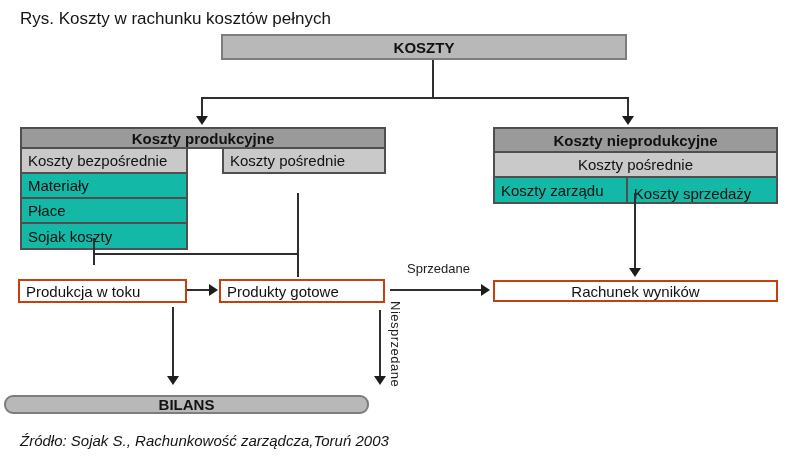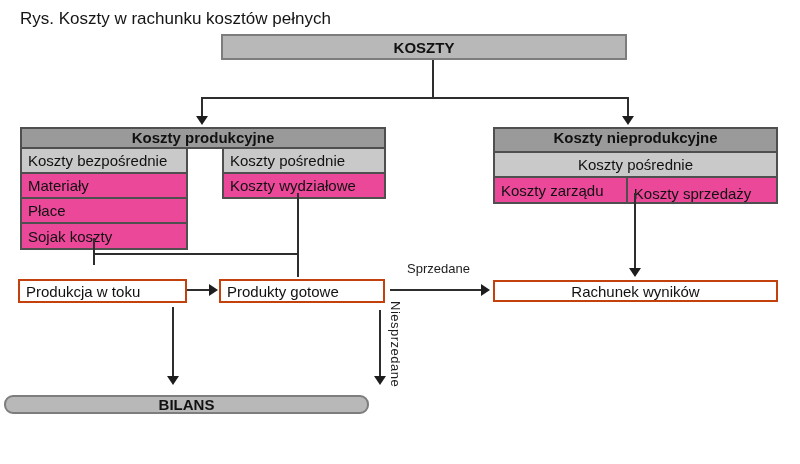--- a/index.html
+++ b/index.html
@@ -10,26 +10,26 @@
   .abs{position:absolute;box-sizing:border-box;}
   .title{font-size:17px;color:#151515;}
   .graybox{
     background:#b8b8b8;border:2px solid #7d7d7d;
     display:flex;align-items:center;justify-content:center;
     font-weight:bold;font-size:15px;color:#111;
   }
   .tbl{box-sizing:border-box;}
   .hdr-dark{
     background:#9a9a9a;border:2px solid #4f4f4f;
-    display:flex;align-items:flex-start;justify-content:center;
+    display:flex;align-items:center;justify-content:center;
     font-weight:bold;font-size:15px;
   }
   .cell{
     border:2px solid #4f4f4f;display:flex;align-items:center;
-    font-size:15px;padding-left:6px;background:#ec4899;
+    font-size:15px;padding-left:6px;background:#14b8a6;
   }
   .cell.light{background:#c9c9c9;}
   .cell.center{justify-content:center;padding-left:0;}
   .cell.stack{margin-top:-2px;}
   .wbox{
     background:#ffffff;border:2px solid #c2410c;
     display:flex;align-items:center;font-size:15px;padding-left:6px;
   }
   .wbox.center{justify-content:center;padding-left:0;}
   .line{background:#2e2e2e;}
@@ -85,23 +85,20 @@
     </div>
     <div class="cell stack" style="height:24px;">
       <span>Sojak koszty</span>
     </div>
   </div>
 
   <div class="abs tbl" style="left:222px;top:147px;width:164px;">
     <div class="cell light" style="height:23px;">
       <span>Koszty pośrednie</span>
     </div>
-    <div class="cell stack" style="height:23px;">
-      <span>Koszty wydziałowe</span>
-    </div>
   </div>
 
   <div class="abs tbl" style="left:493px;top:127px;width:285px;">
     <div class="hdr-dark" style="height:22px;">
       <span>Koszty nieprodukcyjne</span>
     </div>
     <div class="cell light center" style="height:23px;margin-top:-2px;">
       <span>Koszty pośrednie</span>
     </div>
     <div style="display:flex;margin-top:-2px;">
@@ -144,14 +141,15 @@
   <div class="abs arr-down" style="left:167px;top:376px;"></div>
 
   <div class="abs line" style="left:379px;top:310px;width:2px;height:67px;"></div>
   <div class="abs arr-down" style="left:374px;top:376px;"></div>
   <div class="abs vert-label" style="left:388px;top:301px;">Niesprzedane</div>
 
   <div class="abs graybox" style="left:4px;top:395px;width:365px;height:19px;border-radius:9px;">
     <span>BILANS</span>
   </div>
 
+  <div class="abs source" style="left:20px;top:432px;">Źródło: Sojak S.,  Rachunkowość zarządcza,Toruń 2003</div>
 
 </div>
 
 </body></html>

